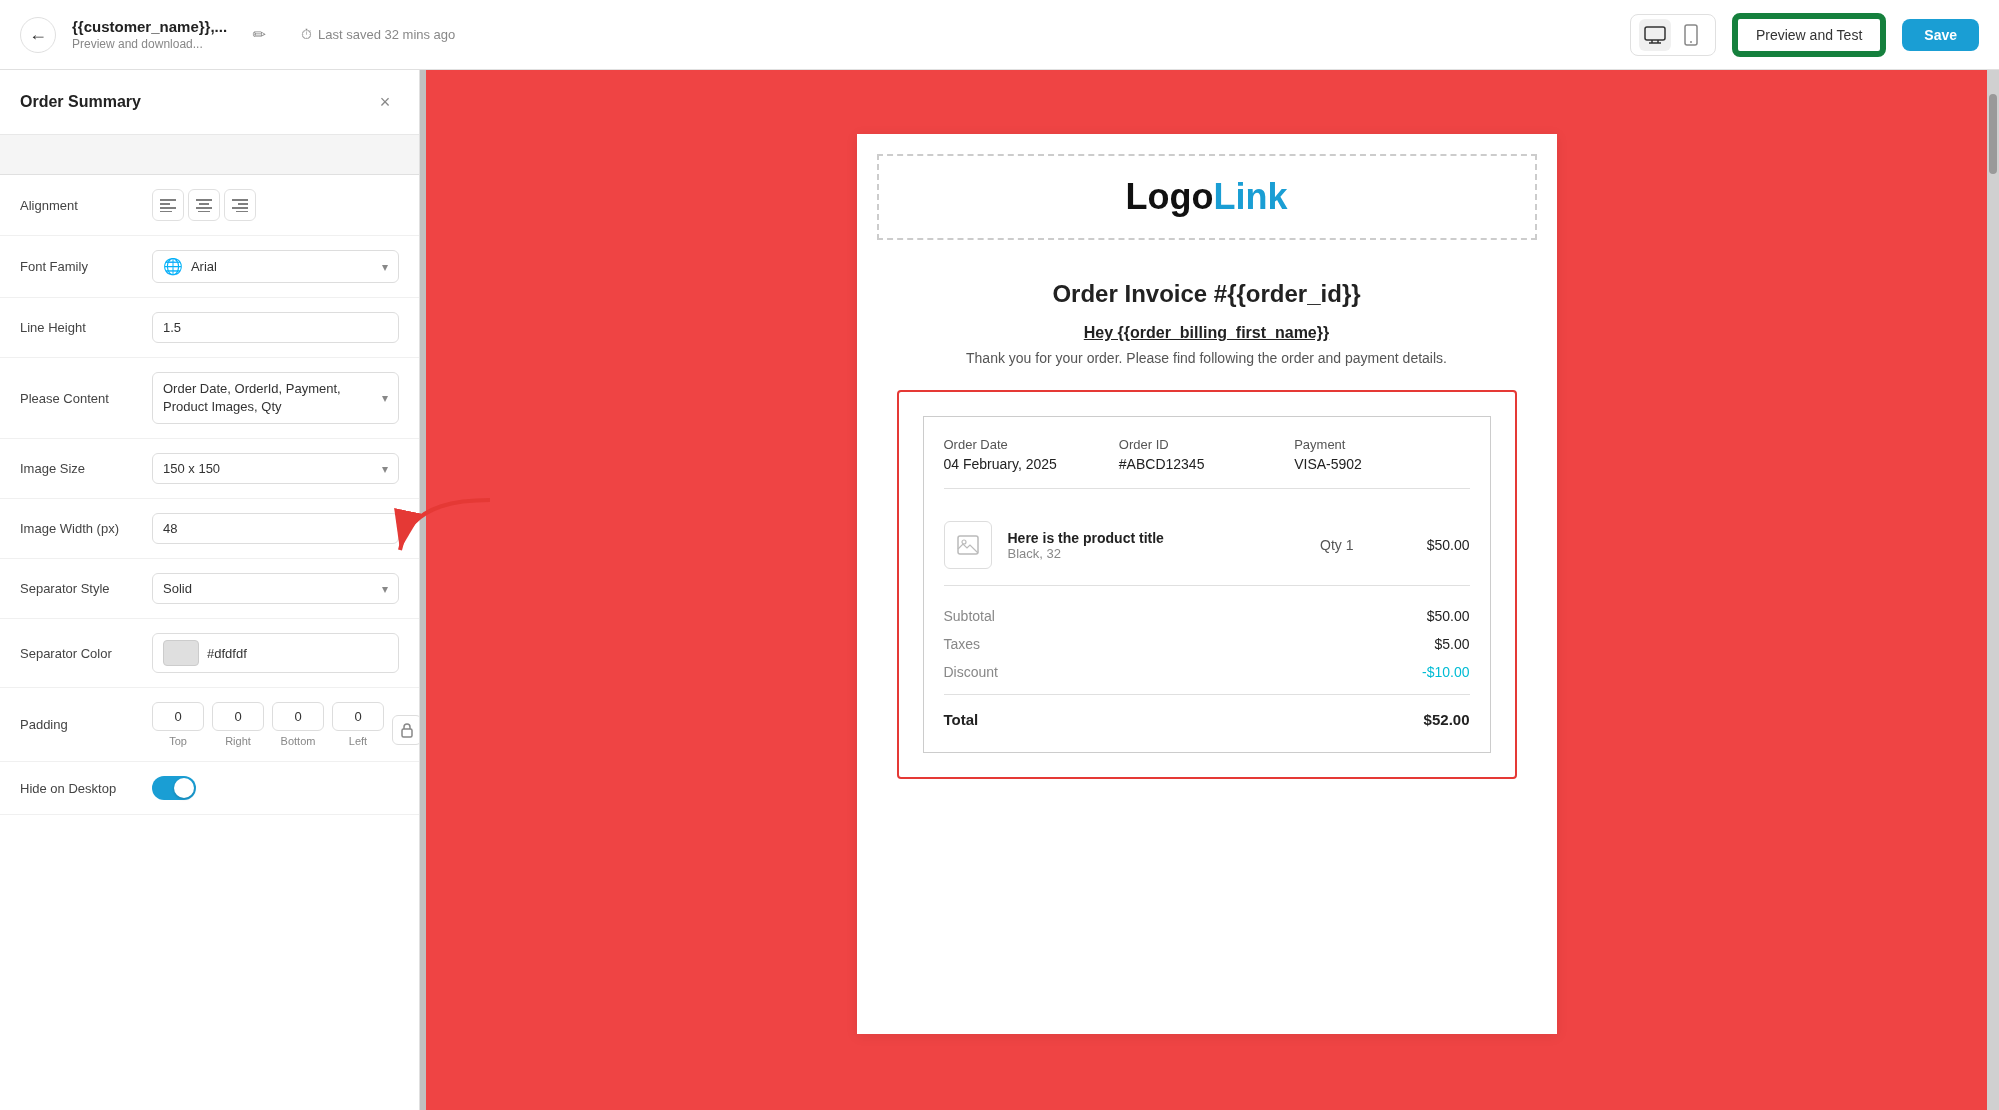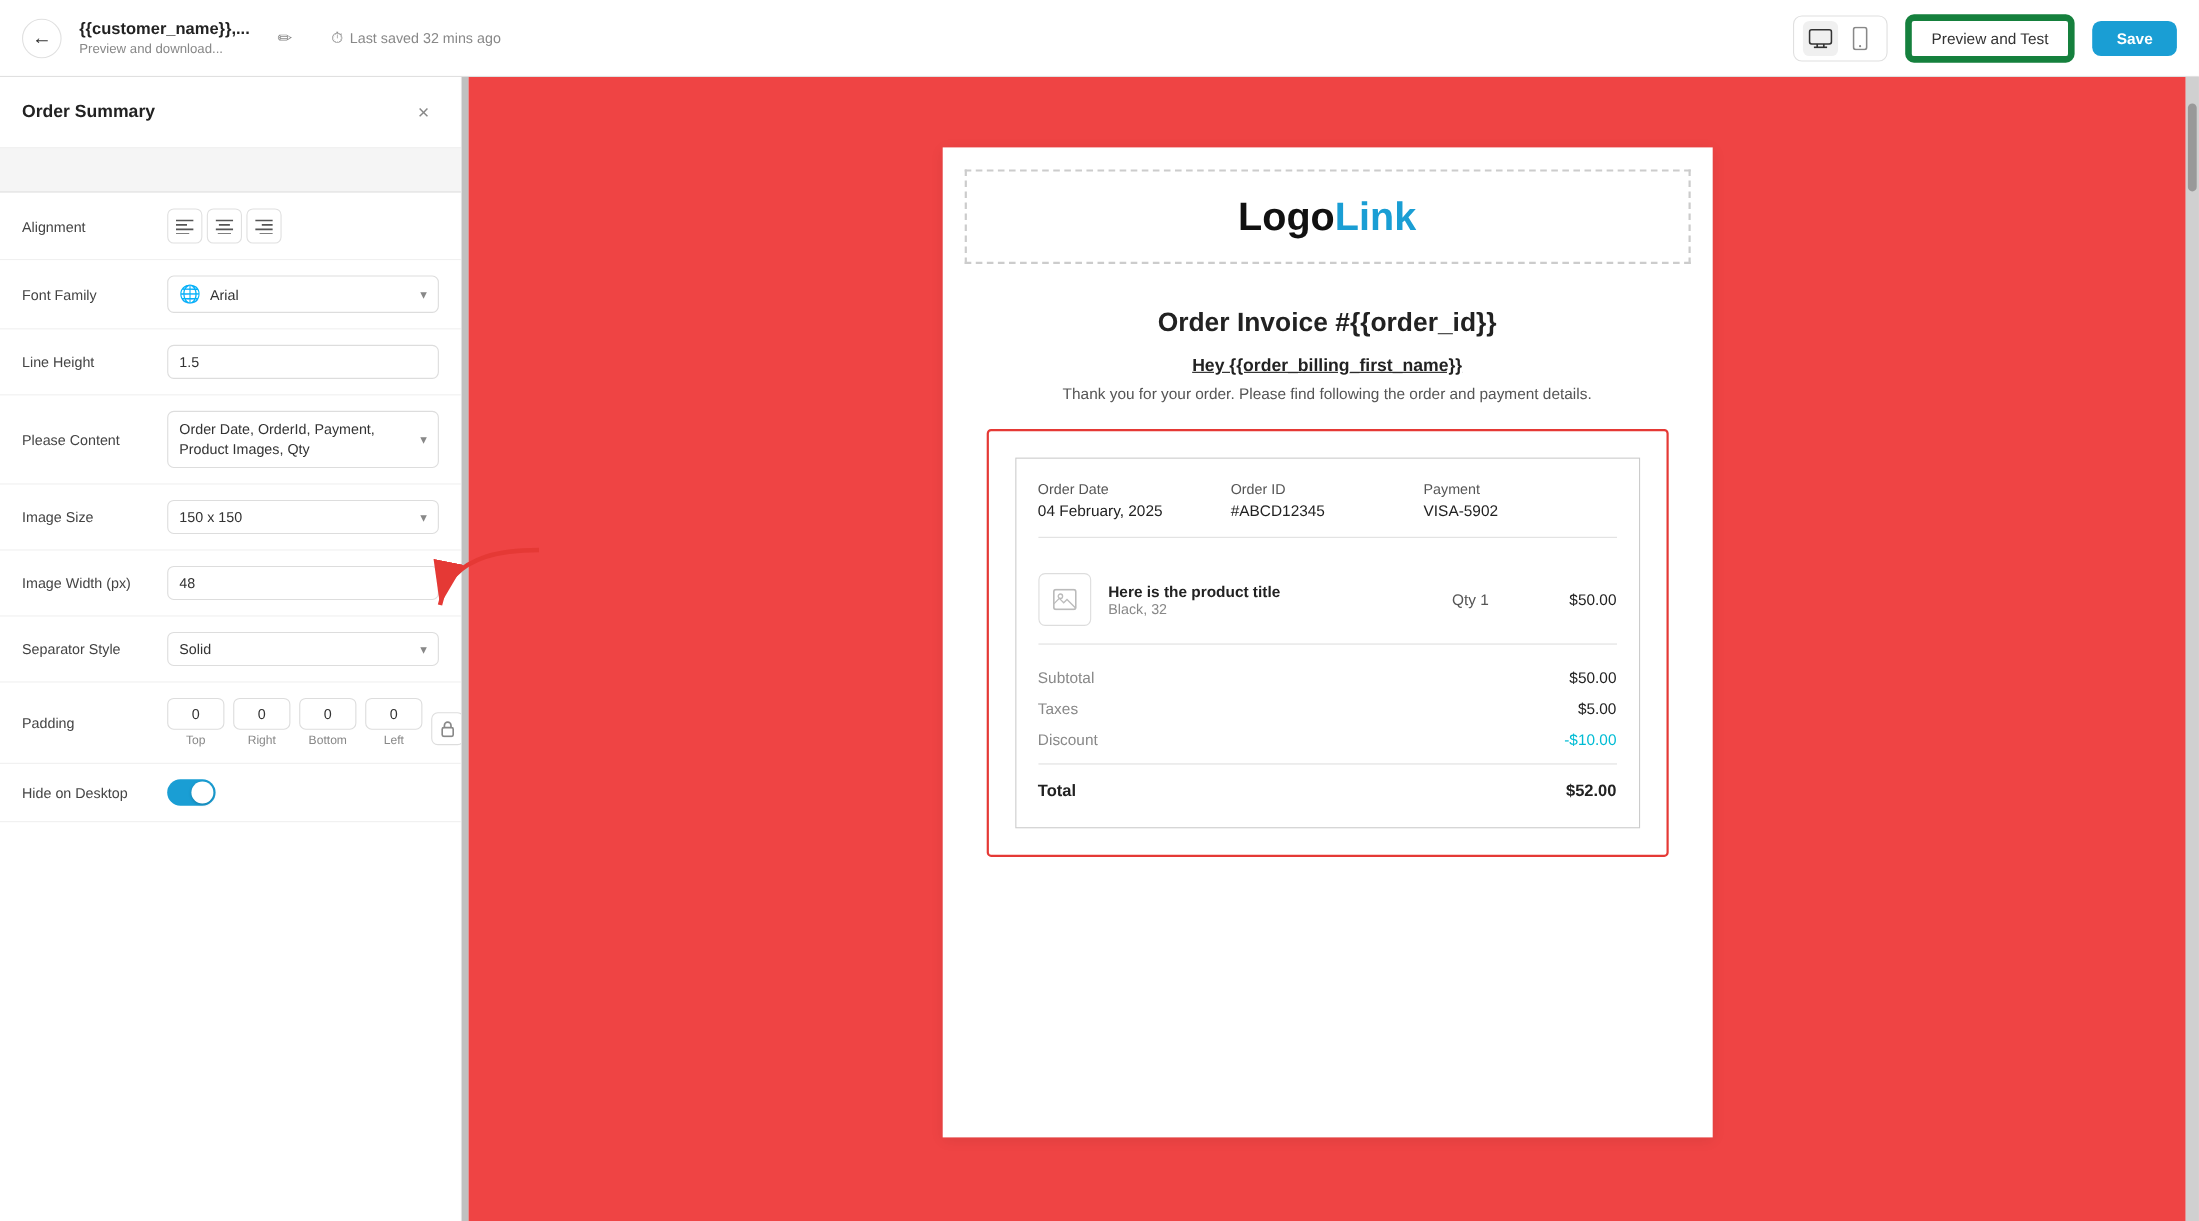--- a/index.html
+++ b/index.html
@@ -377,20 +377,29 @@
       <div class="panel-row">
         <span class="panel-row-label">Separator Style</span>
         <div class="panel-row-control">
           <div class="select-wrap">
             <span class="select-wrap-text">Solid</span>
             <span class="chevron">▾</span>
           </div>
         </div>
       </div>
 
+      <div class="panel-row">
+        <span class="panel-row-label">Separator Color</span>
+        <div class="panel-row-control">
+          <div style="display:flex;align-items:center;gap:8px;flex:1;border:1px solid #ddd;border-radius:6px;padding:6px 10px;cursor:pointer;">
+            <div class="color-swatch"></div>
+            <span class="color-hex">#dfdfdf</span>
+          </div>
+        </div>
+      </div>
 
       <div class="panel-row">
         <span class="panel-row-label">Padding</span>
         <div class="panel-row-control">
           <div class="padding-group">
             <div class="padding-field">
               <input class="padding-input" type="text" value="0" style="">
               <span class="padding-label">Top</span>
             </div>
             <div class="padding-field">

